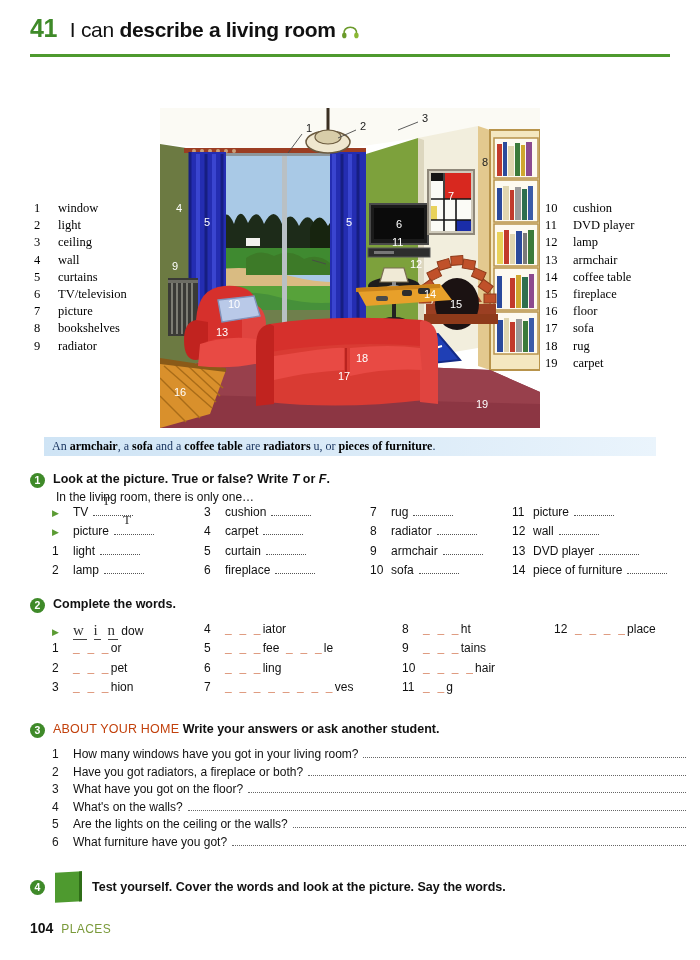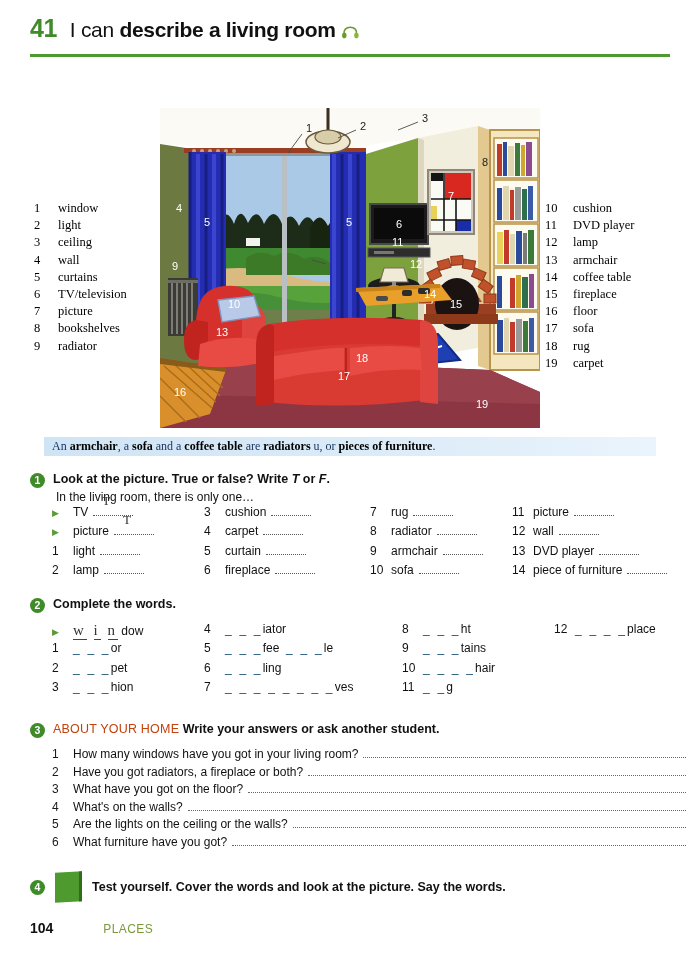--- a/index.html
+++ b/index.html
@@ -203,21 +203,22 @@
   .ex2-grid {
     position: absolute;
     left: 52px;
     top: 622px;
     width: 632px;
     font-size: 12px;
   }
   .ex2-col { position: absolute; top: 0; }
   .dash-grp {
     letter-spacing: 2.2px;
-    color: #0c4a6e;
+    color: #c2410c;
+    font-weight: bold;
   }
   .hw-letters {
     font-family: "Liberation Serif", serif;
     font-size: 15px;
     color: #333;
     letter-spacing: 3px;
   }
   .hw-letters u { text-decoration: none; border-bottom: 1px solid #444; padding-bottom: 1px; }
 
   
@@ -271,21 +272,20 @@
   }
   .pg-num {
     font-size: 14px;
     font-weight: bold;
     color: #111;
   }
   .pg-sec {
     font-size: 12px;
     color: #7a9a3a;
     letter-spacing: 0.4px;
-    margin-left: 42px;
   }
 </style>
 </head>
 <body>
 
 <div class="header">
   <div class="header-row">
     <span class="unit-num">41</span>
     <span class="unit-title"><span class="light">I can </span><b>describe a living room</b><span class="headphone-icon"><svg width="17" height="13" viewBox="0 0 17 13">
             <path d="M2.2 8.2 C1.2 4 4.2 1.2 8.3 1.2 C12.4 1.2 15.4 4 14.4 8.2" fill="none" stroke="#6a9a2a" stroke-width="1.5"></path>

